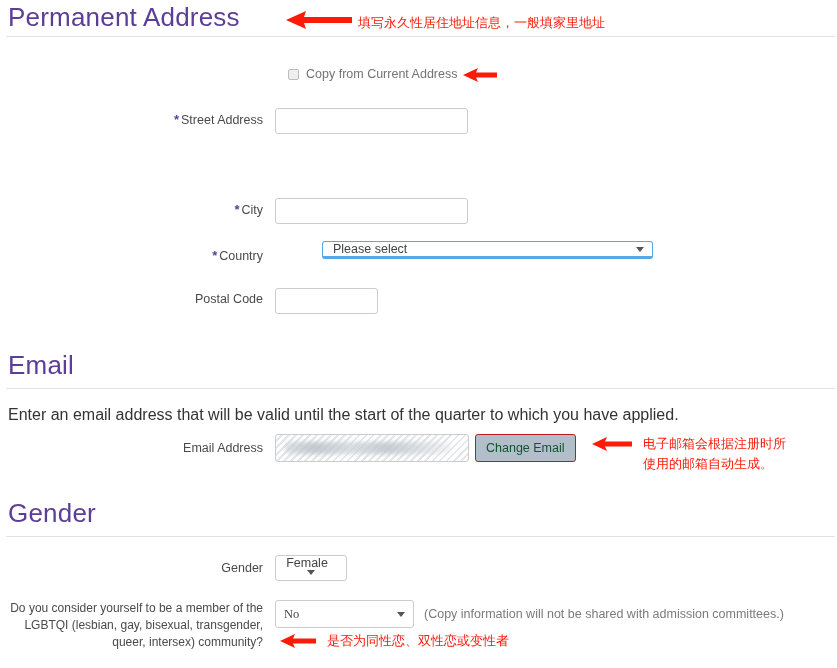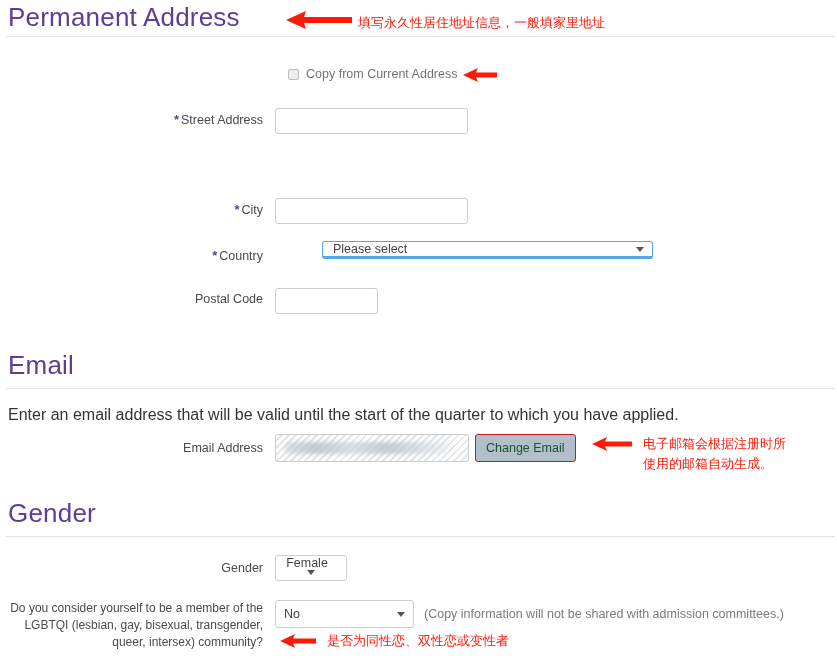--- a/index.html
+++ b/index.html
@@ -129,21 +129,21 @@
     box-sizing: border-box;
     border: 1px solid #cccccc;
     border-radius: 3px;
     background: #ffffff;
     display: inline-flex;
     align-items: center;
     padding: 0 8px;
     font-size: 12.5px;
     color: #444444;
   }
-  .select-md .sel-text { flex: 1; }
+  .select-md .sel-text { flex: 1; font-family: Liberation Serif, serif; }
 
   
   .checkbox-row {
     display: flex;
     align-items: center;
     position: absolute;
     left: 288px;
     top: 67px;
   }
   .checkbox-box {

